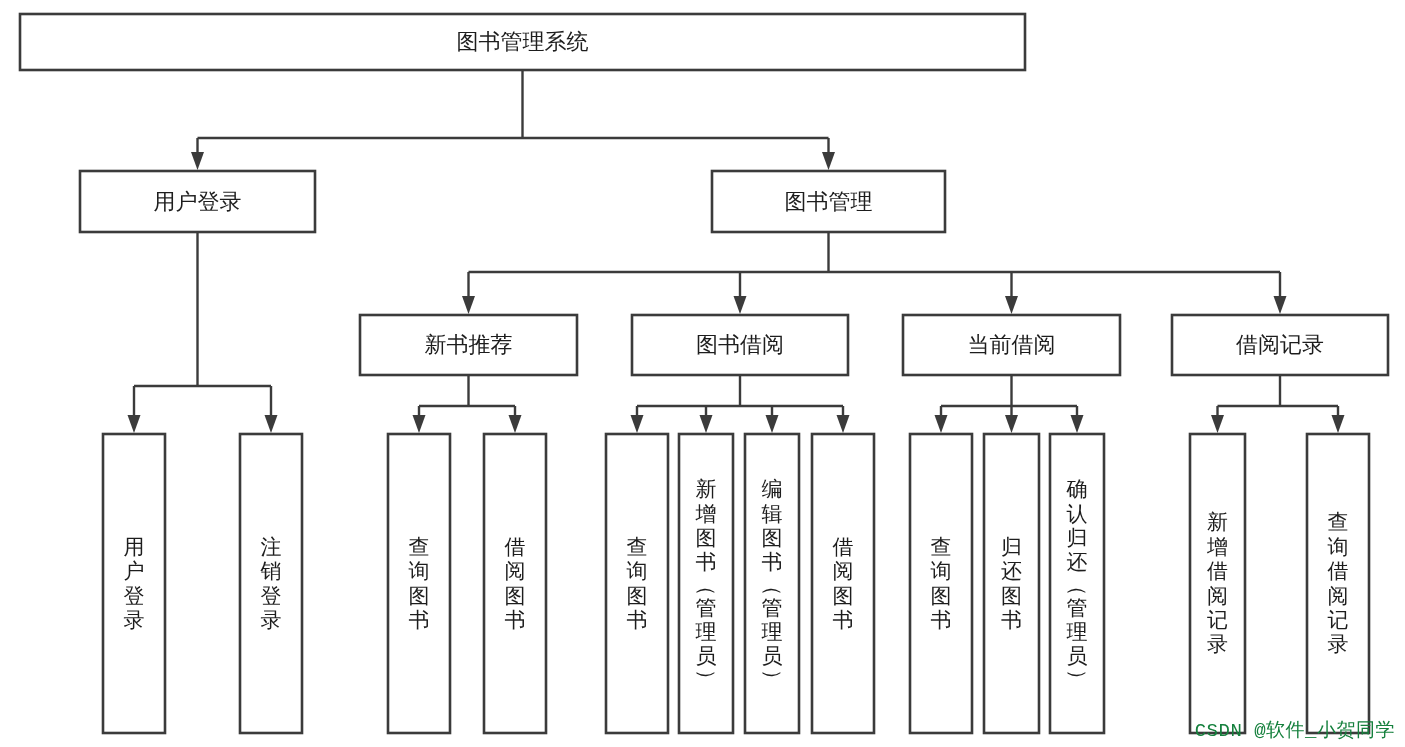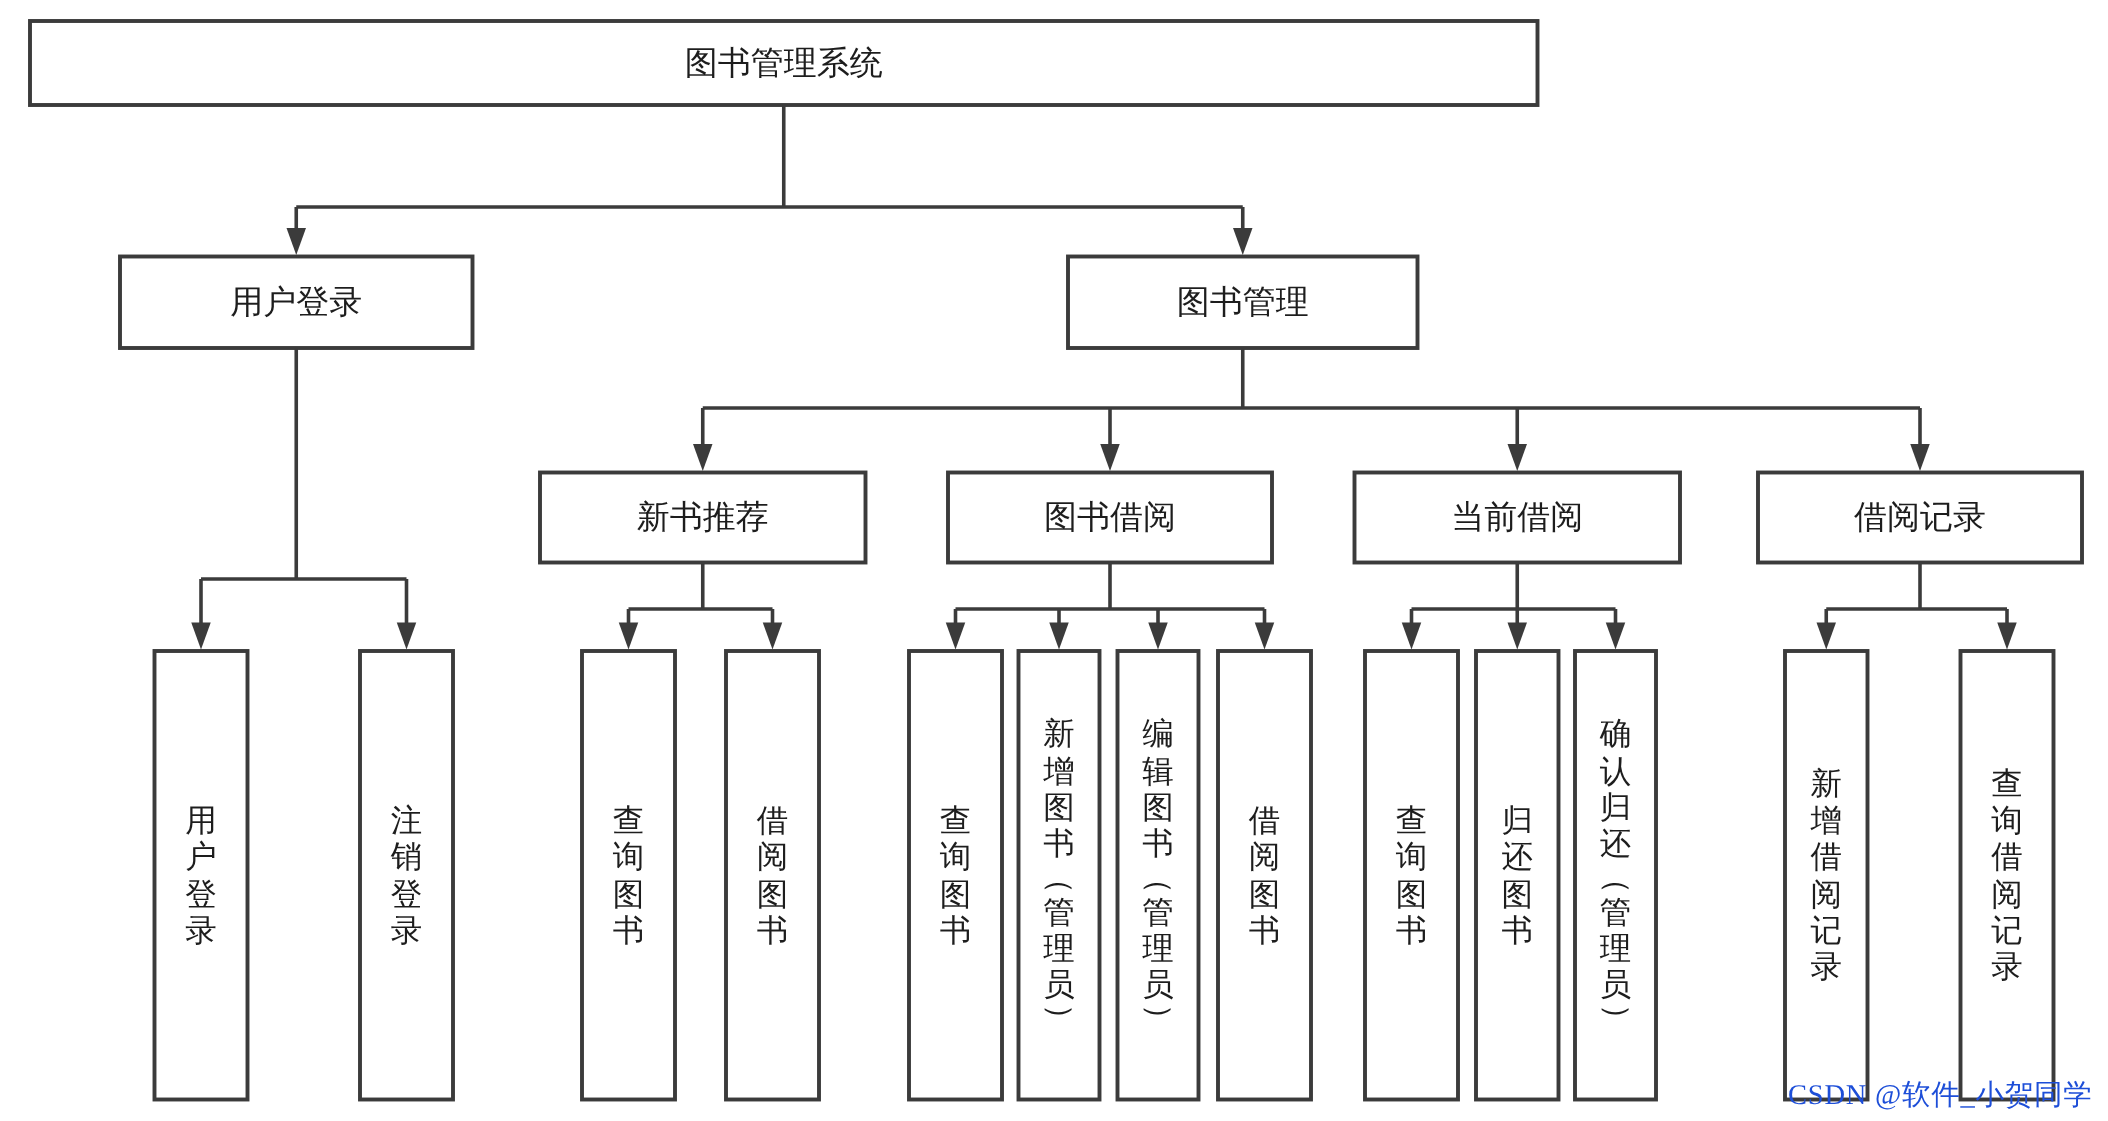--- a/index.html
+++ b/index.html
@@ -71,23 +71,23 @@
   }
   .leaf-label span.paren {
     display: block;
     transform: rotate(90deg);
     line-height: 1.0;
   }
   .watermark {
     position: absolute;
     right: 10px;
     bottom: 4px;
-    font-family: Liberation Serif, serif;
+    font-family: Liberation Mono, monospace;
     font-size: 19px;
-    color: #1d4ed8;
+    color: #15803d;
     letter-spacing: 0.5px;
     user-select: none;
   }
 </style>
 </head>
 <body>
 
 <div id="diagram-root">
 
   <svg id="flow-svg" viewBox="0 0 1405 747">

